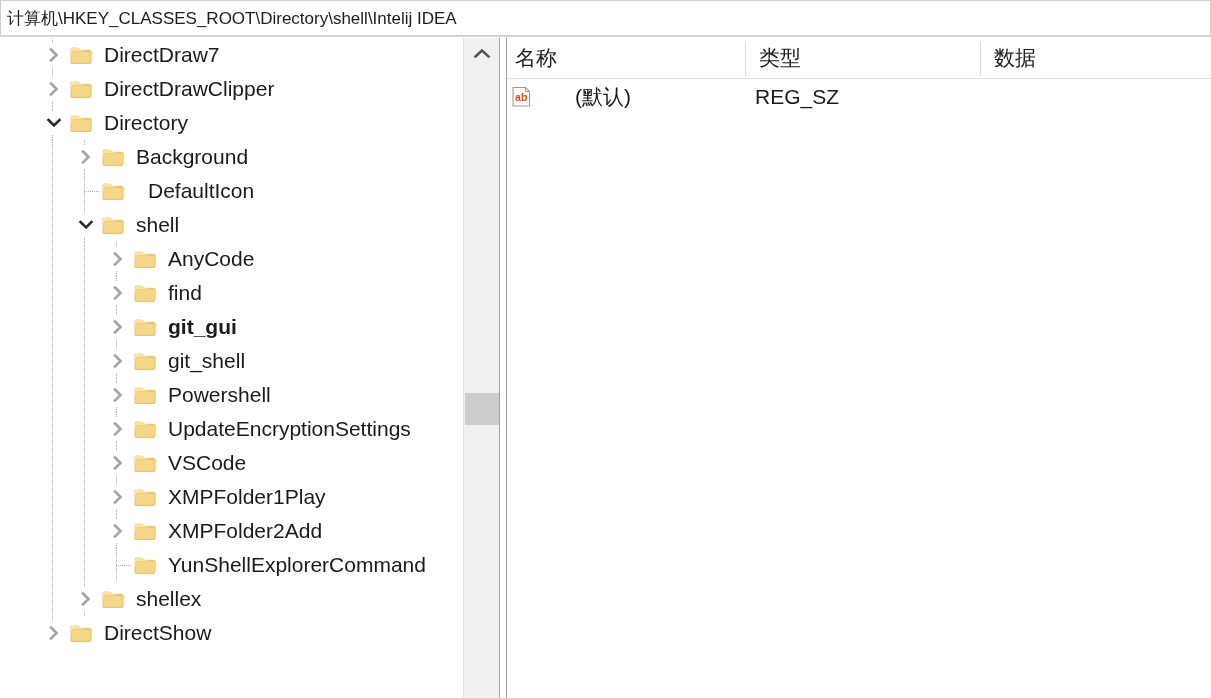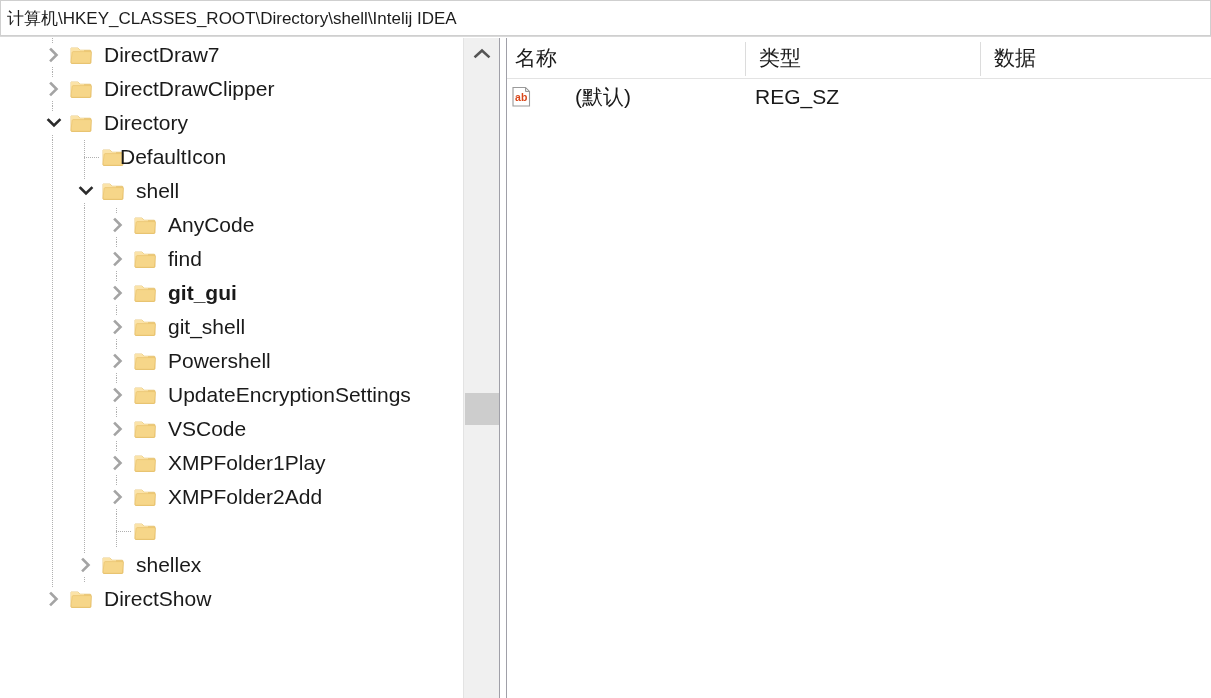--- a/index.html
+++ b/index.html
@@ -220,30 +220,48 @@
           <svg width="22" height="20" viewBox="0 0 22 20">
             <path d="M1 3 h7 l2 2.2 h10 a1 1 0 0 1 1 1 V17.5 a1 1 0 0 1 -1 1 H2 a1 1 0 0 1 -1 -1 V3 z" fill="#f3d07f" stroke="#e0b85c" stroke-width="0.7"></path>
             <path d="M1 3 h7 l2 2.2 h4 V16 H1 z" fill="#fbe3a8"></path>
             <path d="M4.2 6.6 h16.2 a1 1 0 0 1 1 1.1 l-0.9 9.7 a1 1 0 0 1 -1 0.9 H2 a1 1 0 0 1 -1 -1.1 l1.1 -9.7 a1.3 1.3 0 0 1 1.1 -0.9 z" fill="#f6d689" stroke="#e5bd66" stroke-width="0.6"></path>
           </svg>
         </div>
         <div class="label lbl" style="left: 104px;">Directory</div>
       </div>
       <div class="treerow">
         <div class="vline" style="left: 52px;"></div>
+        <div class="vline half-top" style="left: 84px; height: 5px;"></div>
+        <div class="vline" style="left: 84px; top: 29px; height: 5px;"></div>
+        <div class="chev" style="left: 76px;">
+          <svg width="16" height="18" viewBox="0 0 16 18">
+            <path d="M5 3.5 L10.5 9 L5 14.5" fill="none" stroke="#a4a4a4" stroke-width="2.6" stroke-linecap="square" stroke-linejoin="miter"></path>
+          </svg>
+        </div>
+        <div class="ficon" style="left: 102px;">
+          <svg width="22" height="20" viewBox="0 0 22 20">
+            <path d="M1 3 h7 l2 2.2 h10 a1 1 0 0 1 1 1 V17.5 a1 1 0 0 1 -1 1 H2 a1 1 0 0 1 -1 -1 V3 z" fill="#f3d07f" stroke="#e0b85c" stroke-width="0.7"></path>
+            <path d="M1 3 h7 l2 2.2 h4 V16 H1 z" fill="#fbe3a8"></path>
+            <path d="M4.2 6.6 h16.2 a1 1 0 0 1 1 1.1 l-0.9 9.7 a1 1 0 0 1 -1 0.9 H2 a1 1 0 0 1 -1 -1.1 l1.1 -9.7 a1.3 1.3 0 0 1 1.1 -0.9 z" fill="#f6d689" stroke="#e5bd66" stroke-width="0.6"></path>
+          </svg>
+        </div>
+        <div class="label lbl" style="left: 136px;">Background</div>
+      </div>
+      <div class="treerow">
+        <div class="vline" style="left: 52px;"></div>
         <div class="vline" style="left: 84px;"></div>
         <div class="hline" style="left: 84px; width: 16px;"></div>
         <div class="ficon" style="left: 102px;">
           <svg width="22" height="20" viewBox="0 0 22 20">
             <path d="M1 3 h7 l2 2.2 h10 a1 1 0 0 1 1 1 V17.5 a1 1 0 0 1 -1 1 H2 a1 1 0 0 1 -1 -1 V3 z" fill="#f3d07f" stroke="#e0b85c" stroke-width="0.7"></path>
             <path d="M1 3 h7 l2 2.2 h4 V16 H1 z" fill="#fbe3a8"></path>
             <path d="M4.2 6.6 h16.2 a1 1 0 0 1 1 1.1 l-0.9 9.7 a1 1 0 0 1 -1 0.9 H2 a1 1 0 0 1 -1 -1.1 l1.1 -9.7 a1.3 1.3 0 0 1 1.1 -0.9 z" fill="#f6d689" stroke="#e5bd66" stroke-width="0.6"></path>
           </svg>
         </div>
-        <div class="label lbl" style="left: 120px;">DefaultIcon</div>
+        <div class="label lbl" style="left: 148px;">DefaultIcon</div>
       </div>
       <div class="treerow">
         <div class="vline" style="left: 52px;"></div>
         <div class="vline half-top" style="left: 84px; height: 5px;"></div>
         <div class="vline" style="left: 84px; top: 29px; height: 5px;"></div>
         <div class="chev" style="left: 76px;">
           <svg width="18" height="16" viewBox="0 0 18 16">
             <path d="M3.5 5 L9 10.5 L14.5 5" fill="none" stroke="#2b2b2b" stroke-width="2.6" stroke-linecap="square" stroke-linejoin="miter"></path>
           </svg>
         </div>
@@ -432,20 +450,21 @@
         <div class="vline" style="left: 84px;"></div>
         <div class="vline" style="left: 116px;"></div>
         <div class="hline" style="left: 116px; width: 16px;"></div>
         <div class="ficon" style="left: 134px;">
           <svg width="22" height="20" viewBox="0 0 22 20">
             <path d="M1 3 h7 l2 2.2 h10 a1 1 0 0 1 1 1 V17.5 a1 1 0 0 1 -1 1 H2 a1 1 0 0 1 -1 -1 V3 z" fill="#f3d07f" stroke="#e0b85c" stroke-width="0.7"></path>
             <path d="M1 3 h7 l2 2.2 h4 V16 H1 z" fill="#fbe3a8"></path>
             <path d="M4.2 6.6 h16.2 a1 1 0 0 1 1 1.1 l-0.9 9.7 a1 1 0 0 1 -1 0.9 H2 a1 1 0 0 1 -1 -1.1 l1.1 -9.7 a1.3 1.3 0 0 1 1.1 -0.9 z" fill="#f6d689" stroke="#e5bd66" stroke-width="0.6"></path>
           </svg>
         </div>
+        <div class="label lbl" style="left: 168px;">YunShellExplorerCommand</div>
       </div>
       <div class="treerow">
         <div class="vline" style="left: 52px;"></div>
         <div class="vline half-top" style="left: 84px; height: 5px;"></div>
         <div class="vline" style="left: 84px; top: 29px; height: 5px;"></div>
         <div class="chev" style="left: 76px;">
           <svg width="16" height="18" viewBox="0 0 16 18">
             <path d="M5 3.5 L10.5 9 L5 14.5" fill="none" stroke="#a4a4a4" stroke-width="2.6" stroke-linecap="square" stroke-linejoin="miter"></path>
           </svg>
         </div>

